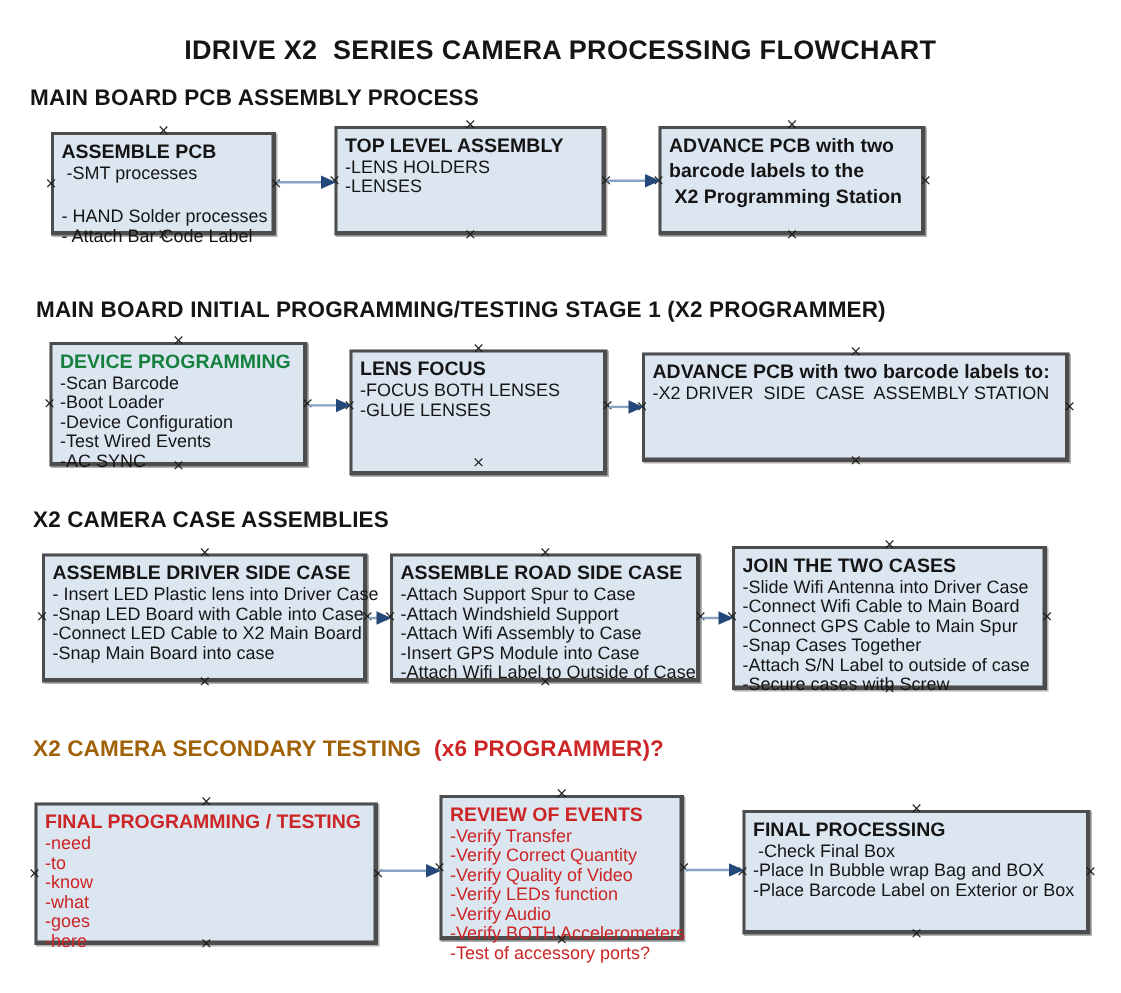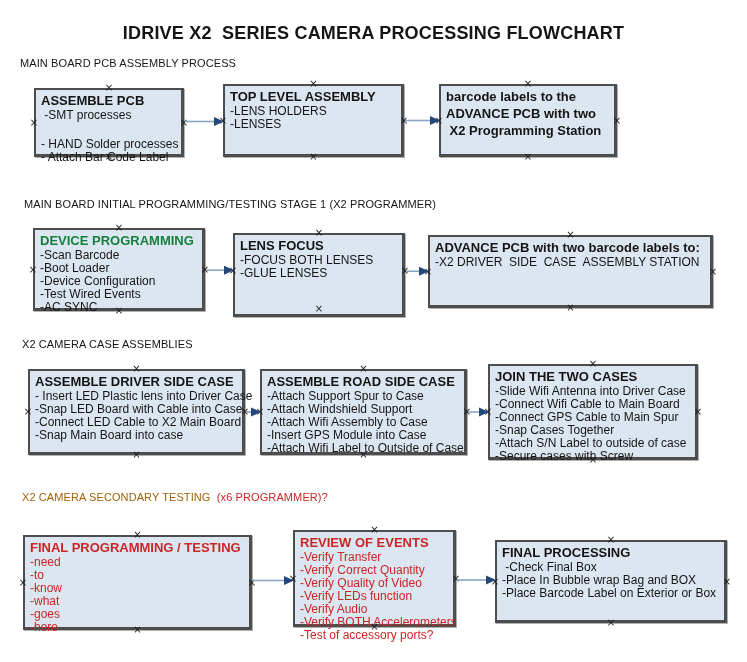--- a/index.html
+++ b/index.html
@@ -5,21 +5,21 @@
   html,body{margin:0;padding:0;background:#ffffff;}
   .canvas{
     position:relative;width:747px;height:662px;background:#ffffff;
     font-family:"Liberation Sans", sans-serif;overflow:hidden;
   }
   .page-title{
     position:absolute;top:23px;left:0;width:747px;text-align:center;
     font-size:18px;font-weight:bold;color:#151515;white-space:pre;letter-spacing:.2px;
   }
   .section-heading{
-    position:absolute;font-size:11px;font-weight:normal;white-space:pre;letter-spacing:.1px;
+    position:absolute;font-size:15px;font-weight:bold;white-space:pre;letter-spacing:.1px;
   }
   .flow-box{
     position:absolute;box-sizing:border-box;
     background:#dce6f1;
     border:2px solid #4d4d4d;border-right-width:3px;border-bottom-width:3px;
     box-shadow:1px 1px 0 #b2b2b2;
     padding:2px 4px 0 5px;
   }
   .box-title{font-size:13px;line-height:17px;font-weight:bold;white-space:pre;}
   .box-item{font-size:12px;line-height:13px;white-space:pre;}
@@ -50,22 +50,22 @@
       <div class="flow-box" style="left: 223px; top: 84px; width: 181px; height: 73px; background: rgb(220, 230, 241); border-color: rgb(77, 77, 77);">
         <div class="box-title" style="color: rgb(21, 21, 21);">TOP LEVEL ASSEMBLY</div>
         <div class="box-item" style="color: rgb(21, 21, 21);">-LENS HOLDERS</div>
         <div class="box-item" style="color: rgb(21, 21, 21);">-LENSES</div>
       </div>
       <span class="handle" style="left: 313.5px; top: 84px;">×</span>
       <span class="handle" style="left: 313.5px; top: 157px;">×</span>
       <span class="handle" style="left: 223px; top: 120.5px;">×</span>
       <span class="handle" style="left: 404px; top: 120.5px;">×</span>
       <div class="flow-box" style="left: 439px; top: 84px; width: 178px; height: 73px; background: rgb(220, 230, 241); border-color: rgb(77, 77, 77);">
+        <div class="box-title" style="color: rgb(21, 21, 21);">ADVANCE PCB with two</div>
         <div class="box-title" style="color: rgb(21, 21, 21);">barcode labels to the</div>
-        <div class="box-title" style="color: rgb(21, 21, 21);">ADVANCE PCB with two</div>
         <div class="box-title" style="color: rgb(21, 21, 21);"> X2 Programming Station</div>
       </div>
       <span class="handle" style="left: 528px; top: 84px;">×</span>
       <span class="handle" style="left: 528px; top: 157px;">×</span>
       <span class="handle" style="left: 439px; top: 120.5px;">×</span>
       <span class="handle" style="left: 617px; top: 120.5px;">×</span>
       <div class="section-heading" style="left: 24px; top: 198px;"><span style="color: rgb(21, 21, 21);">MAIN BOARD INITIAL PROGRAMMING/TESTING STAGE 1 (X2 PROGRAMMER)</span></div>
       <div class="flow-box" style="left: 33px; top: 228px; width: 172px; height: 83px; background: rgb(220, 230, 241); border-color: rgb(77, 77, 77);">
         <div class="box-title" style="color: #15803d;">DEVICE PROGRAMMING</div>
         <div class="box-item" style="color: rgb(21, 21, 21);">-Scan Barcode</div>

